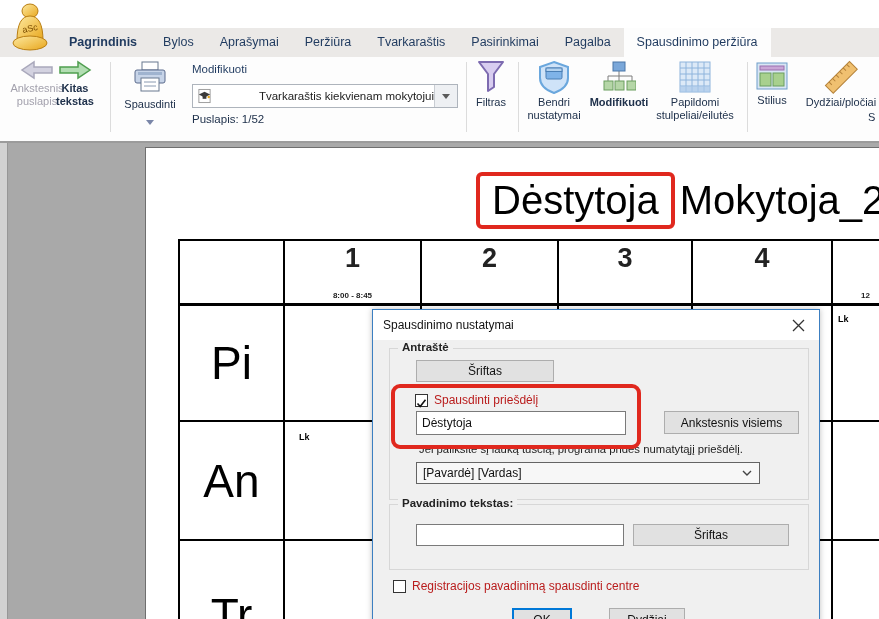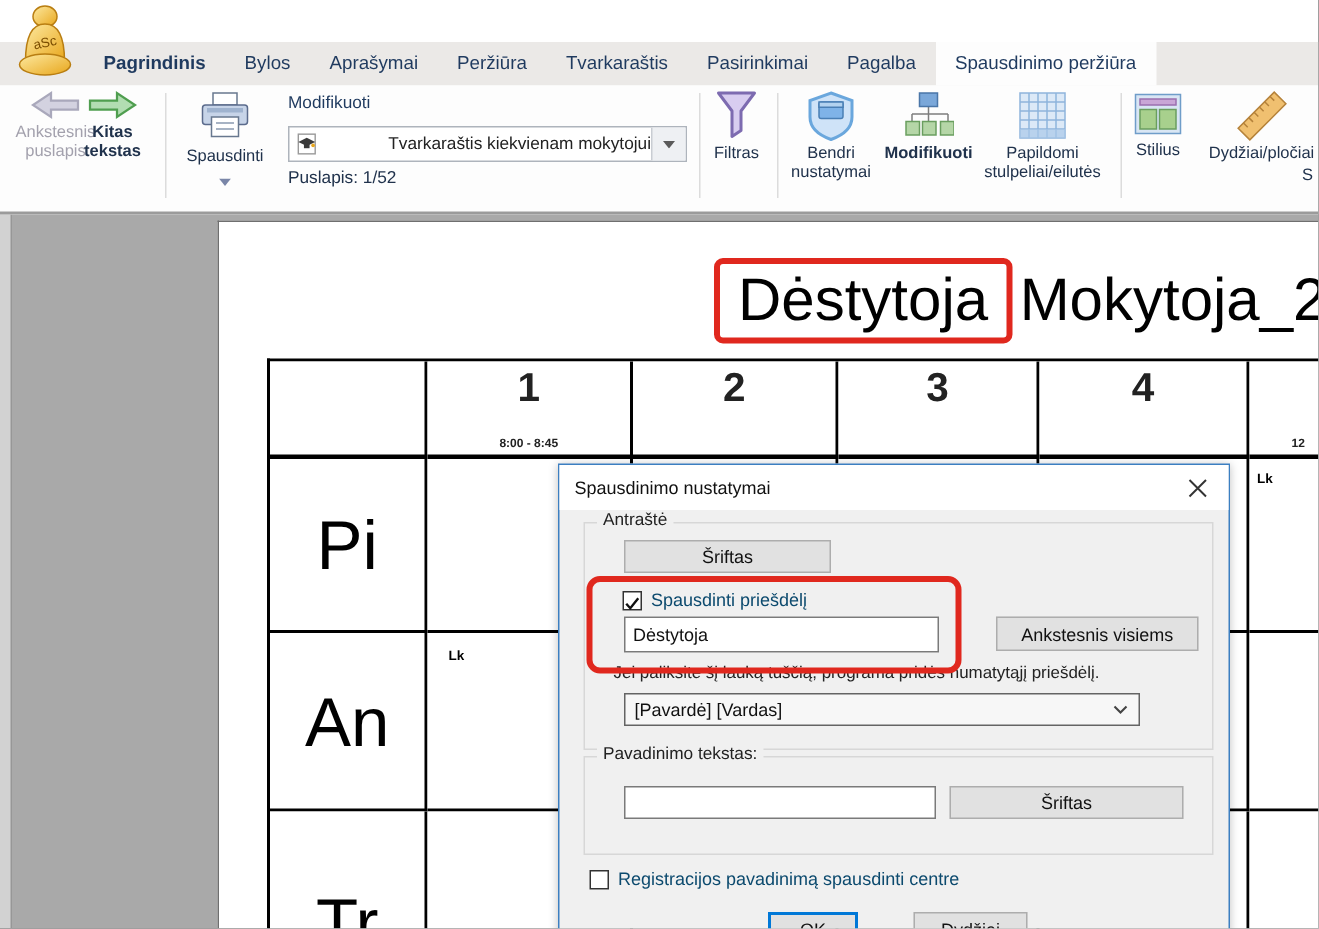--- a/index.html
+++ b/index.html
@@ -58,30 +58,30 @@
   .tt .day{display:flex;align-items:center;justify-content:center;font-size:46px;color:#000;}
   .lk{position:absolute;font-size:9px;font-weight:bold;color:#000;}
 
   
   .dialog{position:absolute;left:372px;top:272px;width:448px;height:330px;background:#f0f0f0;
           border:1px solid #3c7fc1;z-index:20;box-shadow:0 0 6px rgba(0,0,0,.25);box-sizing:border-box;margin-top:37px;}
   .dlg-titlebar{position:absolute;left:0;top:0;right:0;height:30px;background:#fff;}
   .dlg-title{position:absolute;left:10px;top:8px;font-size:12px;color:#111;}
   .dlg-close{position:absolute;right:0;top:0;width:42px;height:30px;display:flex;
              align-items:center;justify-content:center;cursor:default;}
-  .grp{position:absolute;border:1px solid #d7d7d7;}
+  .grp{position:absolute;border:1px solid #d7d7d7;font-weight:bold;}
   .grp-legend{position:absolute;top:-8px;left:8px;background:#f0f0f0;padding:0 4px;font-size:11.5px;color:#222;}
   .btn{position:absolute;background:#e1e1e1;border:1px solid #adadad;font-size:12px;color:#111;
        display:flex;align-items:center;justify-content:center;box-sizing:border-box;
        font-family:"Liberation Sans",sans-serif;}
   .btn.default{border:2px solid #0078d7;}
   .tinput{position:absolute;background:#fff;border:1px solid #7a7a7a;font-size:12px;color:#111;
           padding:0 5px;box-sizing:border-box;font-family:"Liberation Sans",sans-serif;}
   .chk{position:absolute;width:13px;height:13px;background:#fff;border:1px solid #333;box-sizing:border-box;}
-  .chk-label{position:absolute;font-size:12px;color:#0c4a6e;white-space:nowrap;}
+  .chk-label{position:absolute;font-size:12px;color:#b91c1c;white-space:nowrap;}
   .hint{position:absolute;font-size:11.3px;color:#222;white-space:nowrap;}
   .dcombo{position:absolute;background:#f7f7f7;border:1px solid #646464;display:flex;align-items:center;
           box-sizing:border-box;}
   .dcombo .ctext{flex:1;font-size:12px;color:#111;padding-left:6px;}
   .dcombo .chev{width:24px;display:flex;align-items:center;justify-content:center;}
   .red-anno{position:absolute;border:4px solid #e0281e;border-radius:9px;z-index:30;pointer-events:none;}
   .clip-s{position:absolute;left:868px;top:54px;font-size:11px;color:#20324c;}
 </style>
 </head>
 <body>
@@ -313,21 +313,21 @@
     <span class="chk" style="left:42px;top:84px;">
       <svg width="11" height="11" viewBox="0 0 11 11">
         <path d="M1.5 5.5 L4.2 8.5 L9.5 1.8" stroke="#111" stroke-width="1.6" fill="none"></path>
       </svg>
     </span>
     <span class="chk-label" style="left:61px;top:83px;">Spausdinti priešdėlį</span>
 
     <input class="tinput" style="left: 43px; top: 101px; width: 210px; height: 24px;" value="Dėstytoja">
     <div class="btn" style="left:291px;top:101px;width:135px;height:23px;">Ankstesnis visiems</div>
 
-    <div class="hint" style="left:36px;top:133px;">Jei paliksite šį lauką tuščią, programa pridės numatytąjį priešdėlį.</div>
+    <div class="hint" style="left:46px;top:133px;">Jei paliksite šį lauką tuščią, programa pridės numatytąjį priešdėlį.</div>
 
     <div class="dcombo" style="left:43px;top:152px;width:344px;height:22px;align-items:center;">
       <span class="ctext">[Pavardė] [Vardas]</span>
       <span class="chev">
         <svg width="10" height="6" viewBox="0 0 10 6">
             <path d="M1 1 L5 5 L9 1" stroke="#444" stroke-width="1.4" fill="none"></path>
           </svg>
       </span>
     </div>
 

